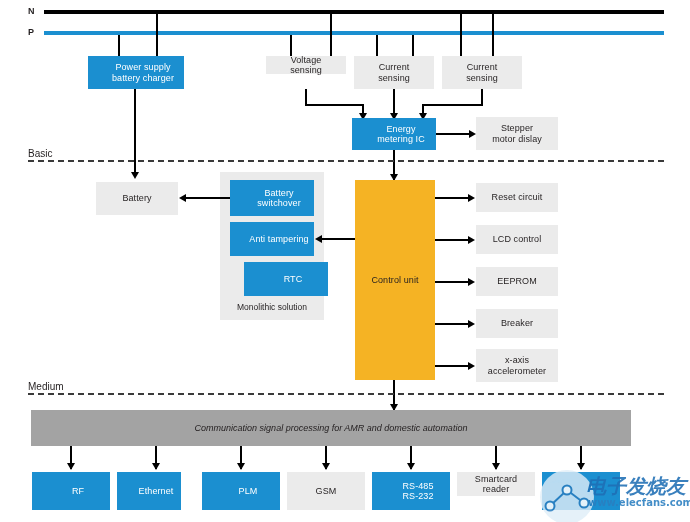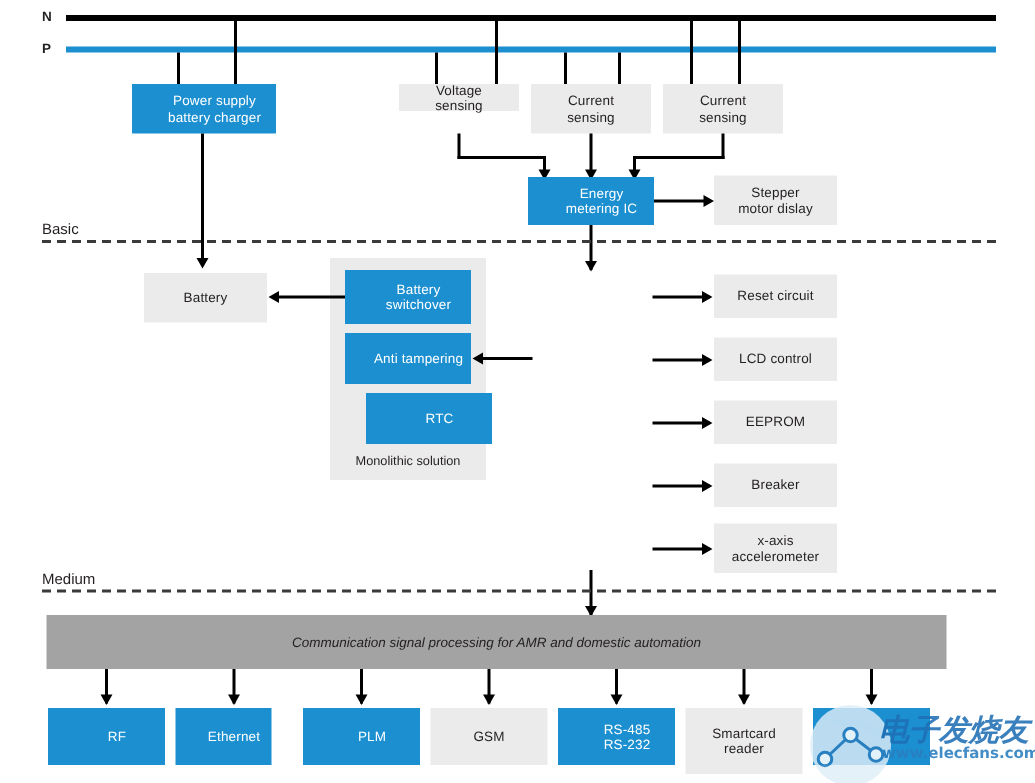--- a/index.html
+++ b/index.html
@@ -221,20 +221,23 @@
   <div class="blk grey" style="left:96px; top:182px; width:82px; height:33px;">
     <span class="lbl">Battery</span>
   </div>
 
   <div class="hline" style="left:186px; top:197px; width:44px;"></div>
   <div class="arrow-l" style="left:179px; top:194px;"></div>
 
   <div class="hline" style="left:322px; top:238px; width:33px;"></div>
   <div class="arrow-l" style="left:315px; top:235px;"></div>
 
+  <div class="blk orange" style="left:355px; top:180px; width:80px; height:200px;">
+    <span class="lbl">Control unit</span>
+  </div>
 
   <div class="hline" style="left:435px; top:197px; width:38px;"></div>
   <div class="arrow-r" style="left:468px; top:194px;"></div>
   <div class="blk grey" style="left:476px; top:183px; width:82px; height:29px;">
     <span class="lbl">Reset circuit</span>
   </div>
 
   <div class="hline" style="left:435px; top:239px; width:38px;"></div>
   <div class="arrow-r" style="left:468px; top:236px;"></div>
   <div class="blk grey" style="left:476px; top:225px; width:82px; height:29px;">
@@ -298,21 +301,21 @@
   </div>
   <div class="blk blue" style="left:202px; top:472px; width:78px; height:38px;">
     <span class="lbl">PLM</span>
   </div>
   <div class="blk grey" style="left:287px; top:472px; width:78px; height:38px;">
     <span class="lbl">GSM</span>
   </div>
   <div class="blk blue" style="left:372px; top:472px; width:78px; height:38px;">
     <span class="lbl">RS-485<br>RS-232</span>
   </div>
-  <div class="blk grey" style="left:457px; top:472px; width:78px; height:44px;">
+  <div class="blk grey" style="left:457px; top:472px; width:78px; height:24px;">
     <span class="lbl">Smartcard<br>reader</span>
   </div>
   <div class="blk blue" style="left:542px; top:472px; width:78px; height:38px;">
     <span class="lbl"></span>
   </div>
 
   <div class="watermark">
     <div class="wm-disc" style="left:540px; top:470px;"></div>
     <svg style="position:absolute; left:540px; top:470px;" width="54" height="54">
       <path d="M10 36 L27 20 L44 33" stroke="#2a7ec0" stroke-width="2" fill="none"></path>

